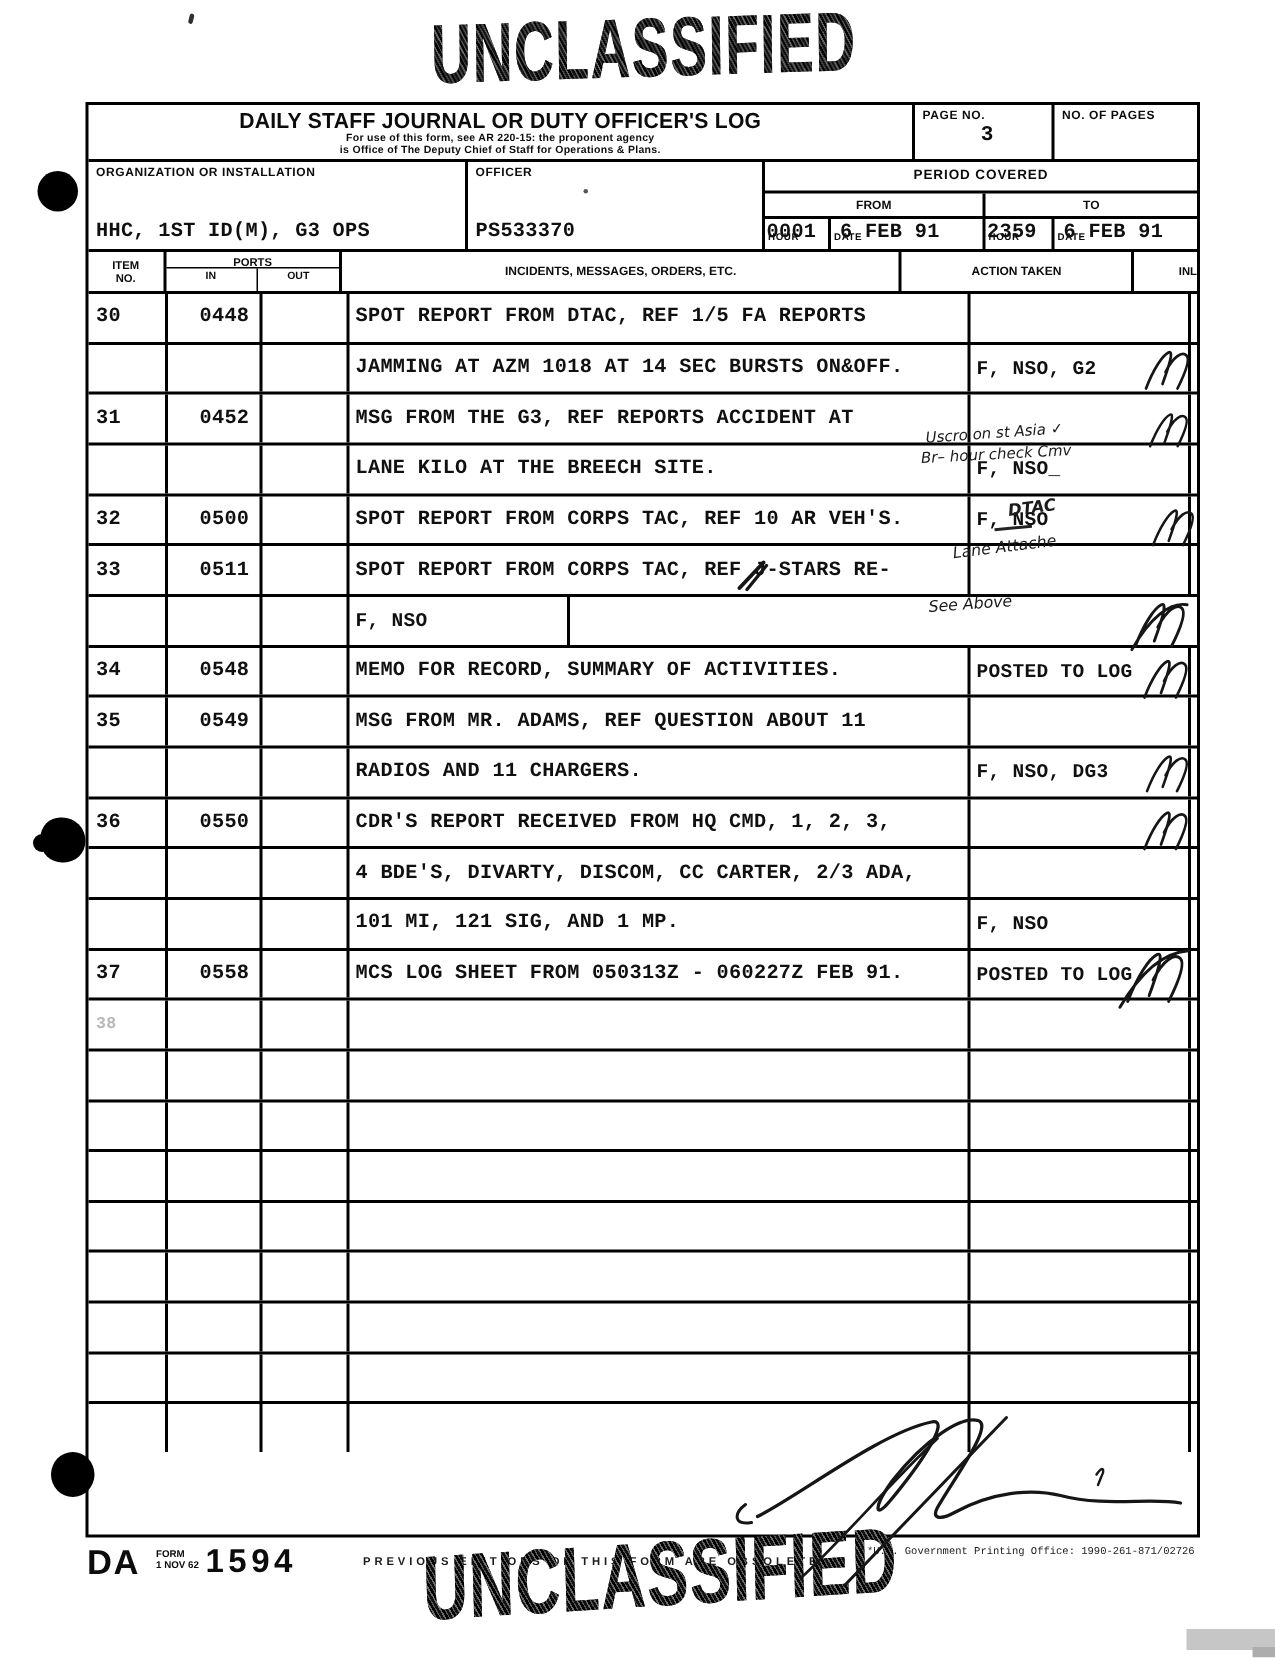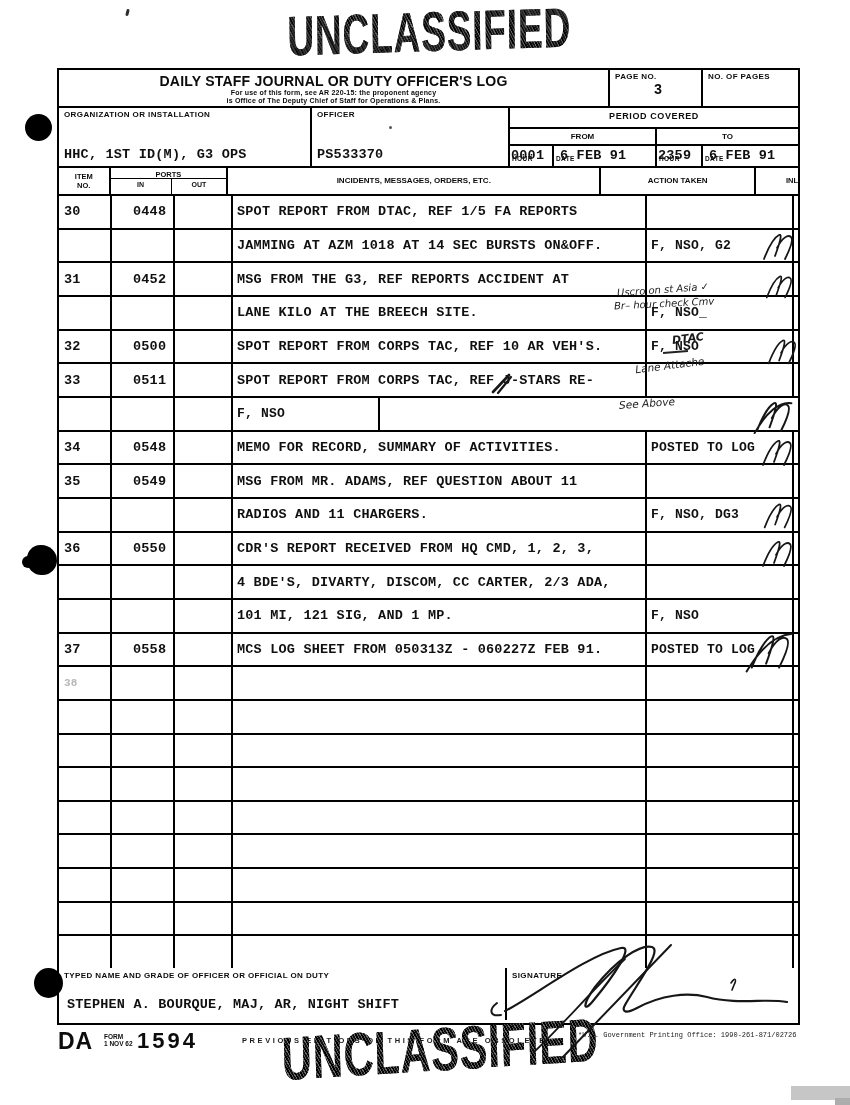--- a/index.html
+++ b/index.html
@@ -590,29 +590,20 @@
     <div class="c c-inc">
           <span class="typed inc-v"></span>
         </div>
     <div class="c c-act">
           <span class="typed act-v"></span>
         </div>
     <div class="c c-inl"></div>
   </div>
     </div>
 
-  <div class="band3">
-    <div class="tn-cell">
-      <div class="lbl">TYPED NAME AND GRADE OF OFFICER OR OFFICIAL ON DUTY</div>
-      <div class="typed">STEPHEN A. BOURQUE, MAJ, AR, NIGHT SHIFT</div>
-    </div>
-    <div class="sig-cell">
-      <div class="lbl">SIGNATURE</div>
-    </div>
-  </div>
 </div>
 
 <div class="abs f-da">DA</div>
 <div class="abs f-formstack">
   <div>FORM</div>
     <div>1 NOV 62</div>
 </div>
 <div class="abs f-num">1594</div>
 <div class="abs f-prev">PREVIOUS EDITIONS OF THIS FORM ARE OBSOLETE</div>
 <div class="abs f-gpo">*U.S. Government Printing Office: 1990-261-871/02726</div>

